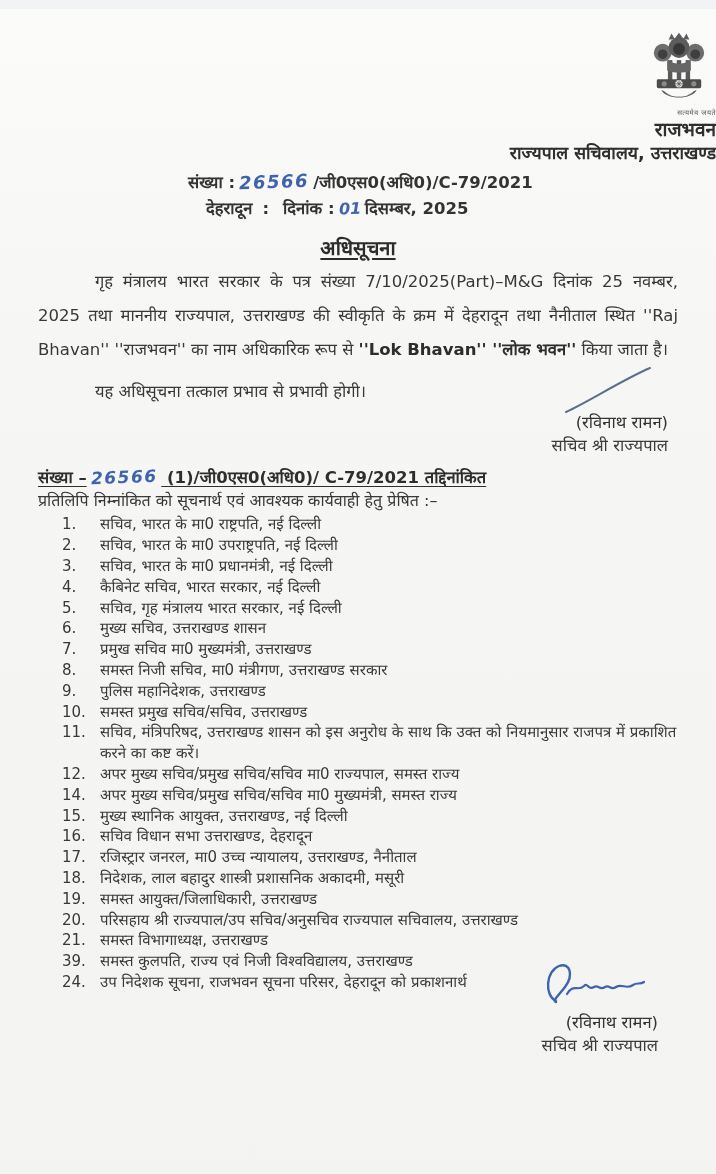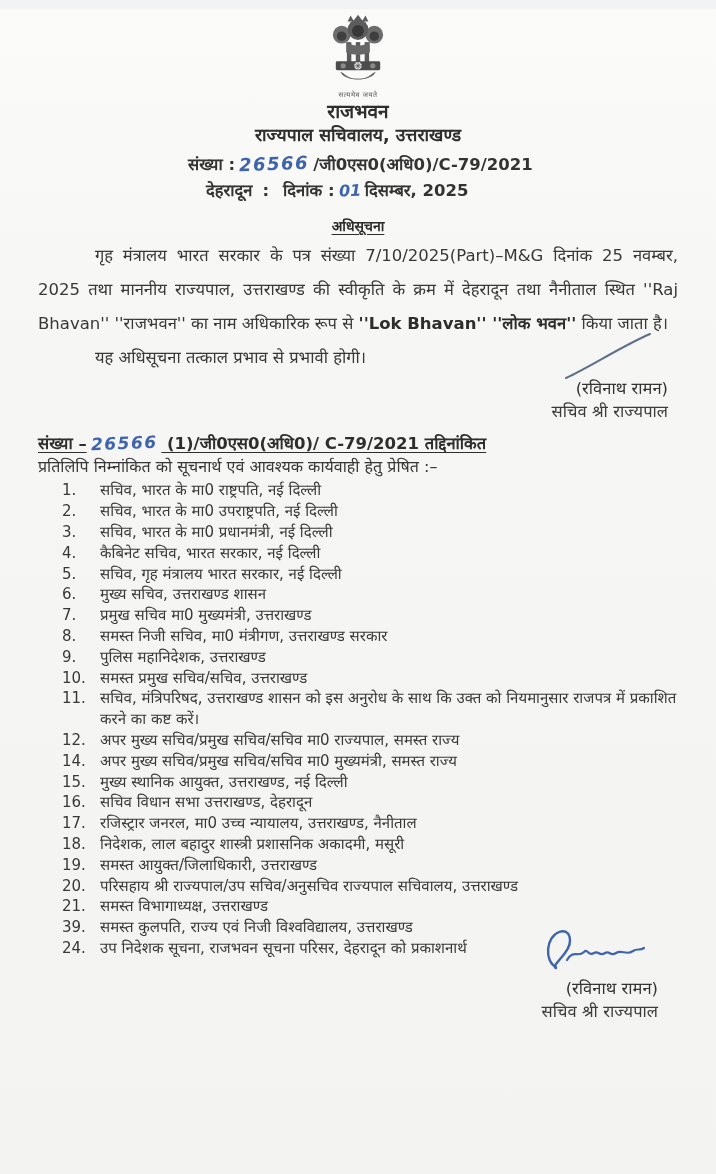--- a/index.html
+++ b/index.html
@@ -7,40 +7,40 @@
     position:relative;
     width:716px;height:1174px;
     margin:0 auto;
     background:linear-gradient(180deg,#fbfbfa 0%,#f6f6f4 30%,#f3f3f1 100%);
     font-family:"DejaVu Sans",sans-serif;
     color:#3a3a3a;
     overflow:hidden;
     box-sizing:border-box;
   }
   .topstrip{position:absolute;top:0;left:0;right:0;height:9px;background:#f2f3f5;}
-  .header{text-align:center;padding-top:14px;line-height:1.1;}
+  .header{text-align:right;padding-top:32px;line-height:1.1;}
   .emblem{display:inline-block;}
   .emblem svg{width:74px;height:74px;display:block;margin:0 auto;}
   .motto{font-size:7px;color:#555;letter-spacing:.5px;margin-top:0;}
   .org-name{font-size:19px;font-weight:bold;color:#2e2e2e;margin-top:2px;}
   .org-dept{font-size:17.5px;font-weight:bold;color:#2e2e2e;margin-top:4px;}
 
   .ref-block{margin:6px 0 0 188px;font-size:16.5px;font-weight:600;color:#333;line-height:26px;}
   .ref-line2{margin-left:18px;}
   .ref-line2 .sep{margin:0 14px 0 10px;}
   .hw{color:#3f63ad;font-style:italic;font-weight:600;display:inline-block;transform:rotate(-2deg);letter-spacing:1.5px;margin:0 4px;font-size:18px;}
   .hw.small{font-size:16px;letter-spacing:0;}
 
-  .heading{text-align:center;font-size:14px;font-weight:bold;color:#2c2c2c;
+  .heading{text-align:center;font-size:20px;font-weight:bold;color:#2c2c2c;
     text-decoration:underline;text-underline-offset:3px;margin-top:12px;}
 
   .para{margin:4px 38px 0 38px;font-size:16.5px;line-height:34px;text-align:justify;
     text-indent:57px;color:#383838;}
   .para .b{font-weight:bold;color:#2d2d2d;}
-  .para3{text-align:left;line-height:30px;margin-top:2px;}
+  .para3{text-align:left;line-height:30px;margin-top:10px;}
 
   .sig1{position:relative;text-align:right;margin:4px 48px 0 0;height:50px;}
   .sig1 .stroke{position:absolute;top:-46px;right:14px;}
   .sig-name{font-size:16.5px;color:#333;line-height:23px;}
   .sig-title{font-size:16.5px;color:#3b3b3b;line-height:23px;}
 
   .copy-ref{margin:4px 38px 0 38px;font-size:16.5px;font-weight:bold;color:#2e2e2e;
     text-decoration:underline;text-underline-offset:3px;}
   .copy-ref .hw{font-size:17px;}
   .copy-intro{margin:1px 38px 0 38px;font-size:16px;color:#383838;line-height:23px;}

